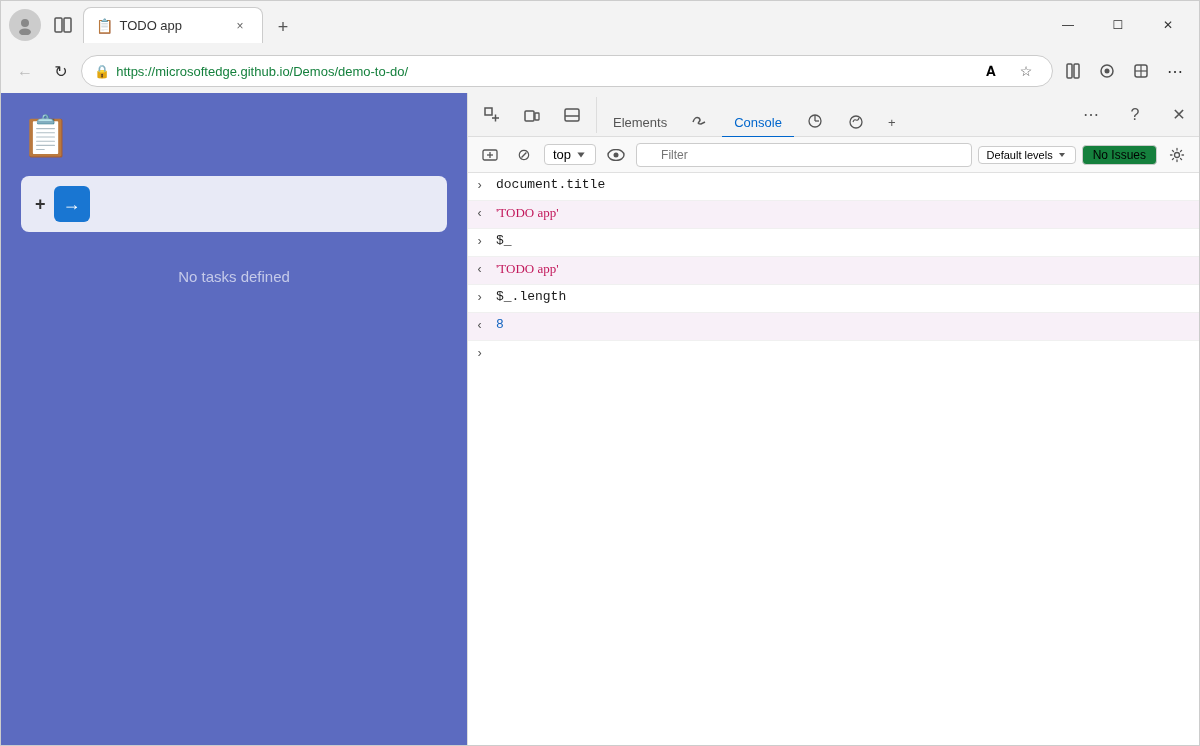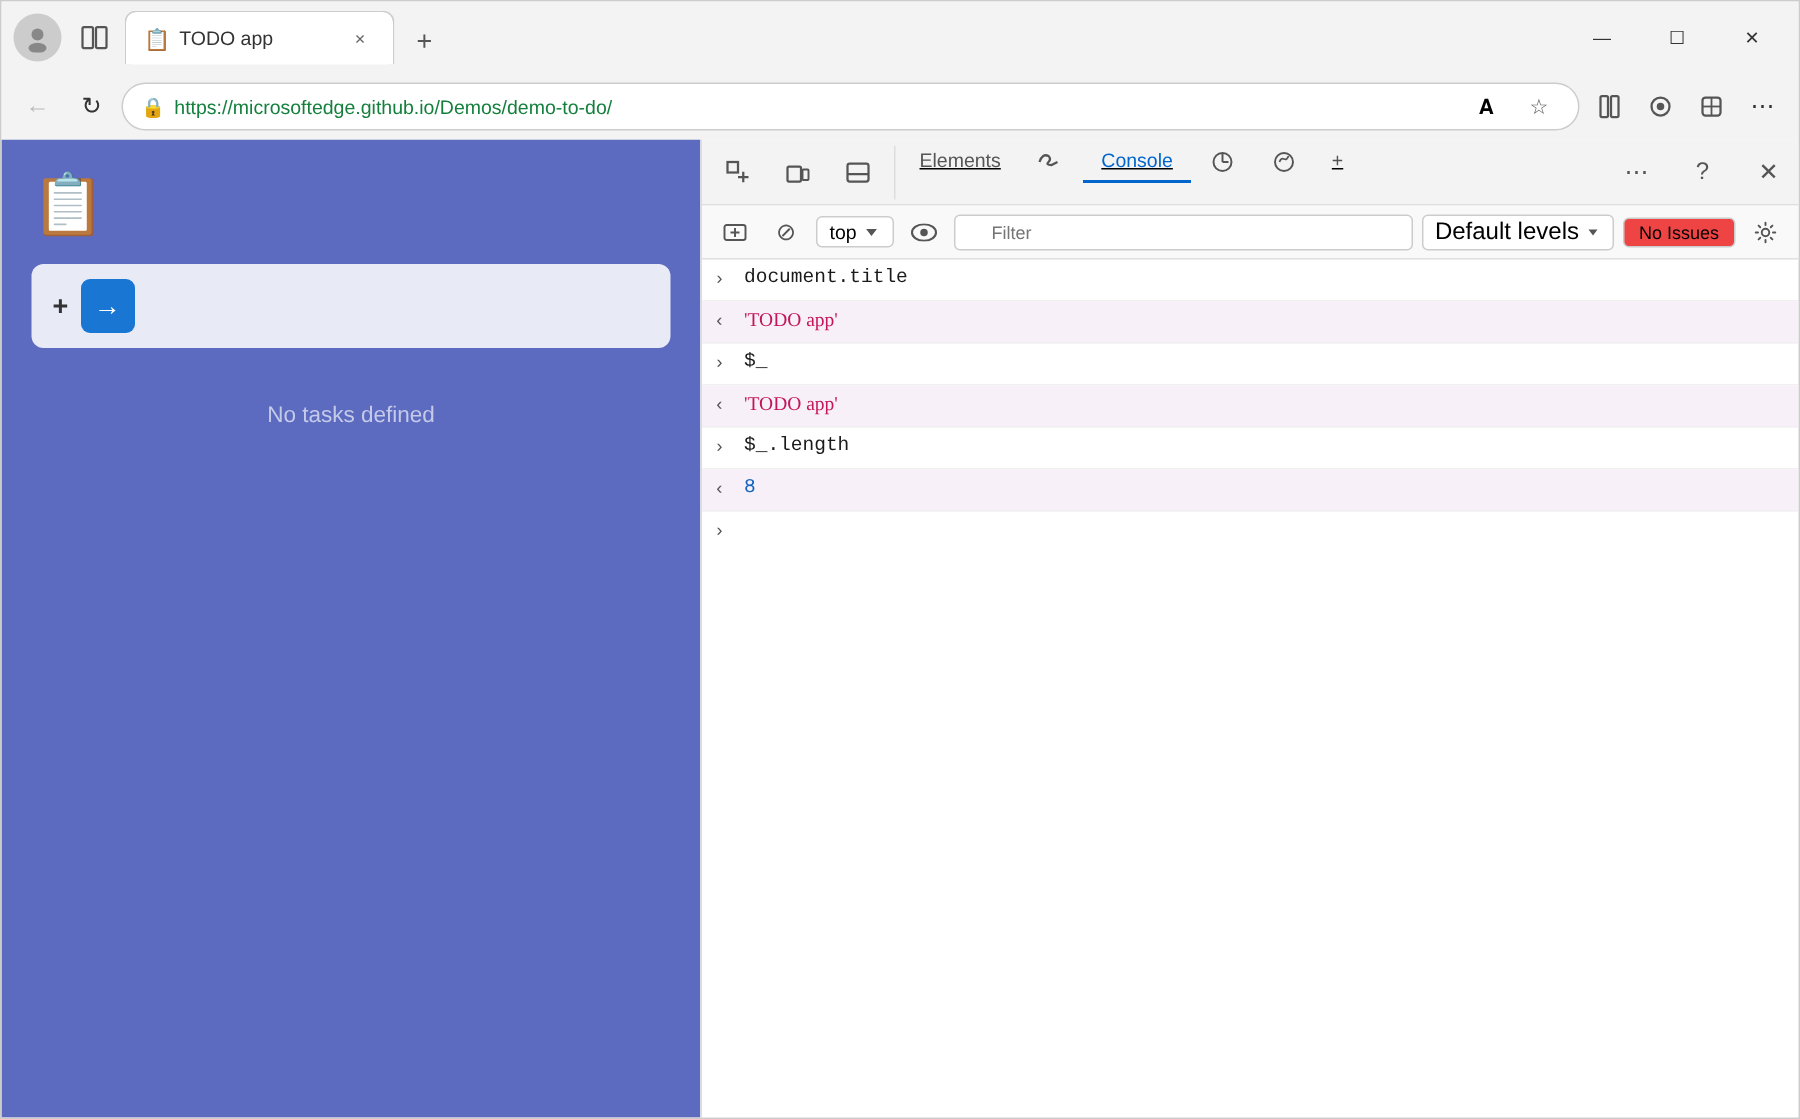--- a/index.html
+++ b/index.html
@@ -64,22 +64,22 @@
     .dt-tab-more { margin-left: auto; display: flex; align-items: center; gap: 4px; }
 
     
     .console-toolbar { height: 36px; background: #f9f9f9; border-bottom: 1px solid #e0e0e0; display: flex; align-items: center; padding: 0 8px; gap: 6px; }
     .console-create-btn { width: 28px; height: 28px; display: flex; align-items: center; justify-content: center; cursor: pointer; border-radius: 4px; }
     .console-clear-btn { width: 28px; height: 28px; display: flex; align-items: center; justify-content: center; cursor: pointer; border-radius: 4px; color: #555; font-size: 16px; }
     .context-selector { display: flex; align-items: center; gap: 4px; padding: 2px 8px; border: 1px solid #ccc; border-radius: 4px; background: #fff; cursor: pointer; font-size: 13px; }
     .context-selector svg { width: 12px; height: 12px; }
     .eye-icon { width: 28px; height: 28px; display: flex; align-items: center; justify-content: center; cursor: pointer; }
     .filter-input { flex: 1; height: 24px; border: 1px solid #ccc; border-radius: 4px; padding: 0 24px; font-size: 12px; outline: none; }
-    .default-levels { display: flex; align-items: center; gap: 4px; padding: 2px 8px; border: 1px solid #ccc; border-radius: 4px; background: #fff; cursor: pointer; font-size: 16px; }
-    .no-issues { padding: 2px 10px; border: 1px solid #ccc; border-radius: 4px; background: #ef4444; font-size: 12px; cursor: pointer; }
+    .default-levels { display: flex; align-items: center; gap: 4px; padding: 2px 8px; border: 1px solid #ccc; border-radius: 4px; background: #fff; cursor: pointer; font-size: 11px; }
+    .no-issues { padding: 2px 10px; border: 1px solid #ccc; border-radius: 4px; background: #15803d; font-size: 12px; cursor: pointer; }
     .console-settings-btn { width: 28px; height: 28px; display: flex; align-items: center; justify-content: center; cursor: pointer; border-radius: 4px; }
 
     
     .console-output { flex: 1; overflow-y: auto; font-family: 'Consolas', 'Courier New', monospace; font-size: 13px; }
     .console-row { display: flex; align-items: flex-start; padding: 4px 8px; border-bottom: 1px solid #f0f0f0; min-height: 28px; gap: 6px; }
     .console-row.output { background: #f8f0f8; }
     .console-row.output-number { background: #f8f0f8; }
     .row-arrow { font-size: 12px; color: #555; cursor: pointer; user-select: none; min-width: 14px; margin-top: 2px; }
     .row-arrow.expand { color: #555; }
     .row-content { flex: 1; }
@@ -195,21 +195,21 @@
               </svg>
           </div>
           <div class="dt-tool-btn">
             <svg width="18" height="18" viewBox="0 0 18 18">
                 <rect x="2" y="3" width="14" height="12" rx="1.5" fill="none" stroke="#555" stroke-width="1.5"></rect>
                 <line x1="2" y1="10" x2="16" y2="10" stroke="#555" stroke-width="1.5"></line>
               </svg>
           </div>
         </div>
 
-        <div style="display:flex;align-items:flex-start;flex:1;height:100%;padding:0 4px;text-decoration:underline;">
+        <div style="display:flex;align-items:flex-end;flex:1;height:100%;padding:0 4px;">
           <div class="dt-tab">Elements</div>
           <div class="dt-tab">
             <svg width="16" height="16" viewBox="0 0 16 16" style="vertical-align:middle;margin-right:3px;">
                 <path d="M2 8 Q4 2 8 4 Q10 6 8 8 Q6 10 10 10 Q14 8 14 8" fill="none" stroke="#555" stroke-width="1.5"></path>
               </svg>
           </div>
           <div class="dt-tab active">Console</div>
           <div class="dt-tab">
             <svg width="18" height="18" viewBox="0 0 18 18" style="vertical-align:middle">
                 <circle cx="9" cy="9" r="6" fill="none" stroke="#555" stroke-width="1.3"></circle>

